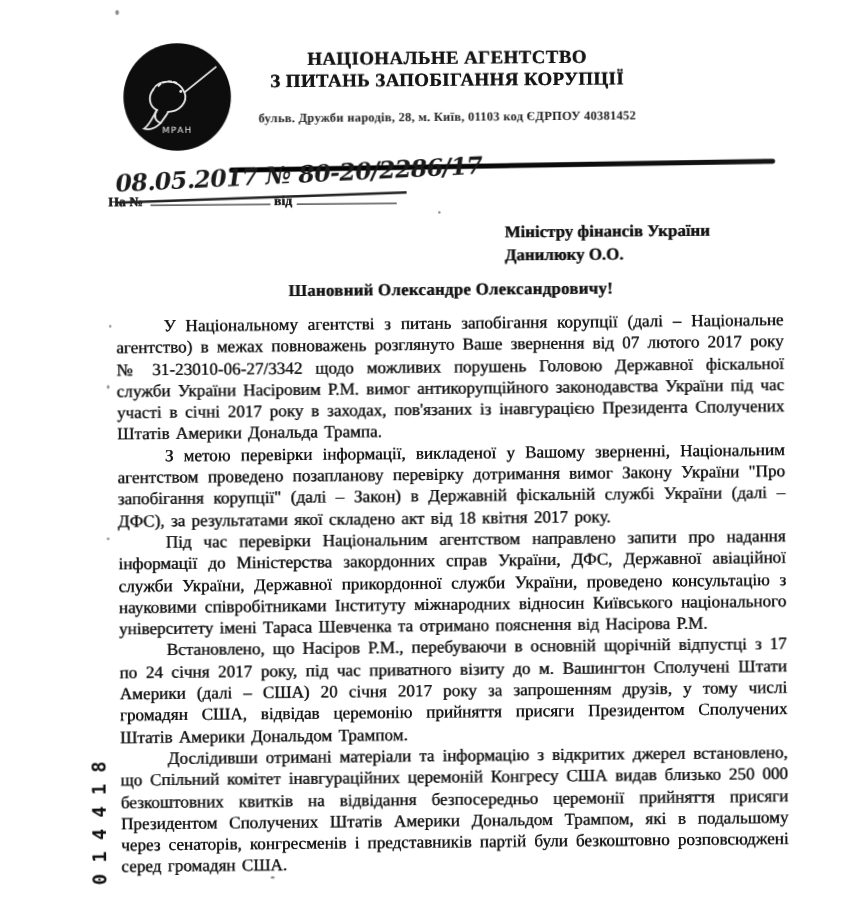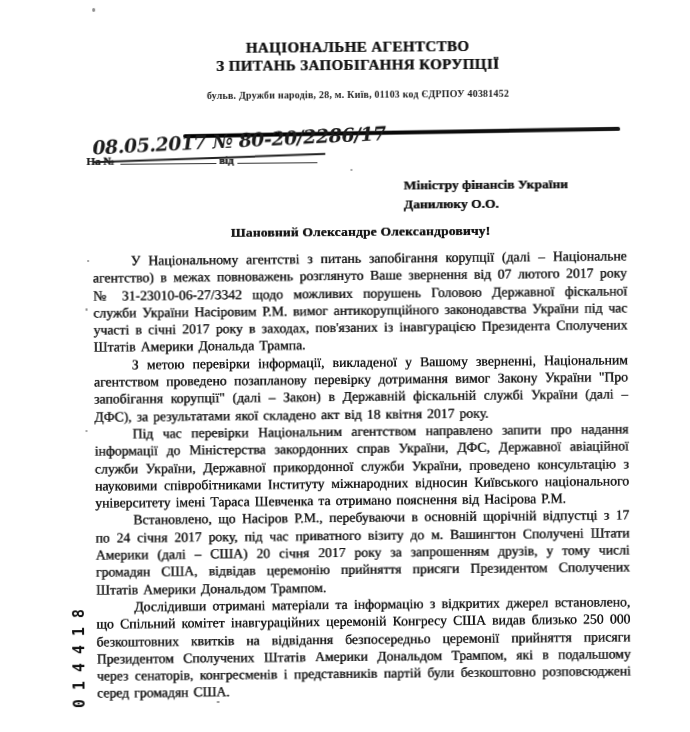--- a/index.html
+++ b/index.html
@@ -117,20 +117,33 @@
   .s5{left:214px;top:700px;width:3px;height:2px;}
   .s6{left:95px;top:571px;width:2px;height:2px;}
   .s7{left:352px;top:169px;width:2px;height:2px;}
 </style>
 </head>
 <body>
 
 <div class="page">
   <div class="scan">
 
+    <div class="logo">
+      <svg width="74" height="74" viewBox="0 0 100 100">
+        <g fill="none" stroke="#e9e9e9" stroke-width="2" stroke-linecap="round">
+          <path d="M58 45 L92 18"></path>
+          <path d="M24 42 C 30 30, 52 30, 58 45 C 62 56, 52 66, 40 66"></path>
+          <path d="M24 42 C 18 50, 20 60, 28 64 C 24 70, 26 76, 32 78 C 36 72, 40 68, 40 66"></path>
+          <path d="M32 78 C 26 84, 20 86, 14 84 C 20 80, 22 74, 28 64"></path>
+          <path d="M30 38 C 34 33, 44 31, 52 36" stroke-dasharray="3 3"></path>
+          <circle cx="54" cy="44" r="1.6" fill="#e9e9e9" stroke="none"></circle>
+        </g>
+      </svg>
+      <div class="logo-text">МРАН</div>
+    </div>
 
     <div class="org-block">
       <div class="org-name thick">НАЦІОНАЛЬНЕ АГЕНТСТВО</div>
       <div class="org-name thick">З ПИТАНЬ ЗАПОБІГАННЯ КОРУПЦІЇ</div>
       <div class="org-address">бульв. Дружби народів, 28, м. Київ, 01103 код ЄДРПОУ 40381452</div>
     </div>
 
     <div class="divider"></div>
 
     <div class="handwritten">08.05.2017 № 80-20/2286/17</div>

